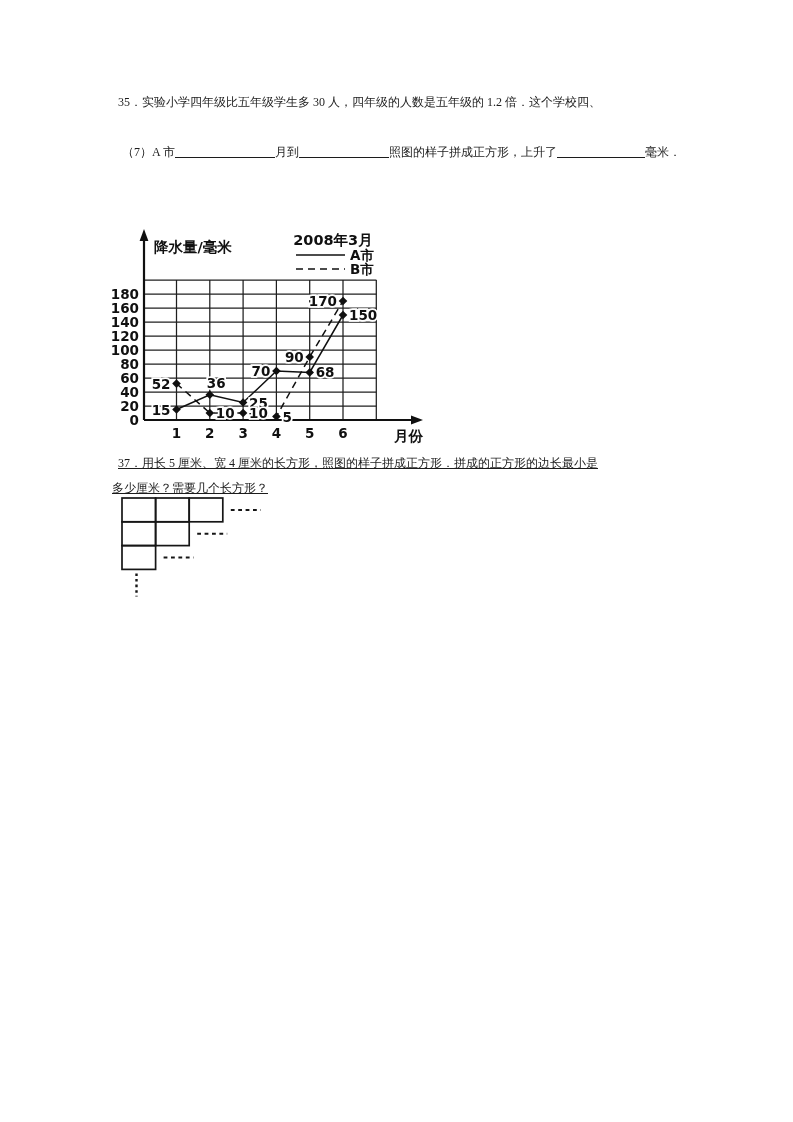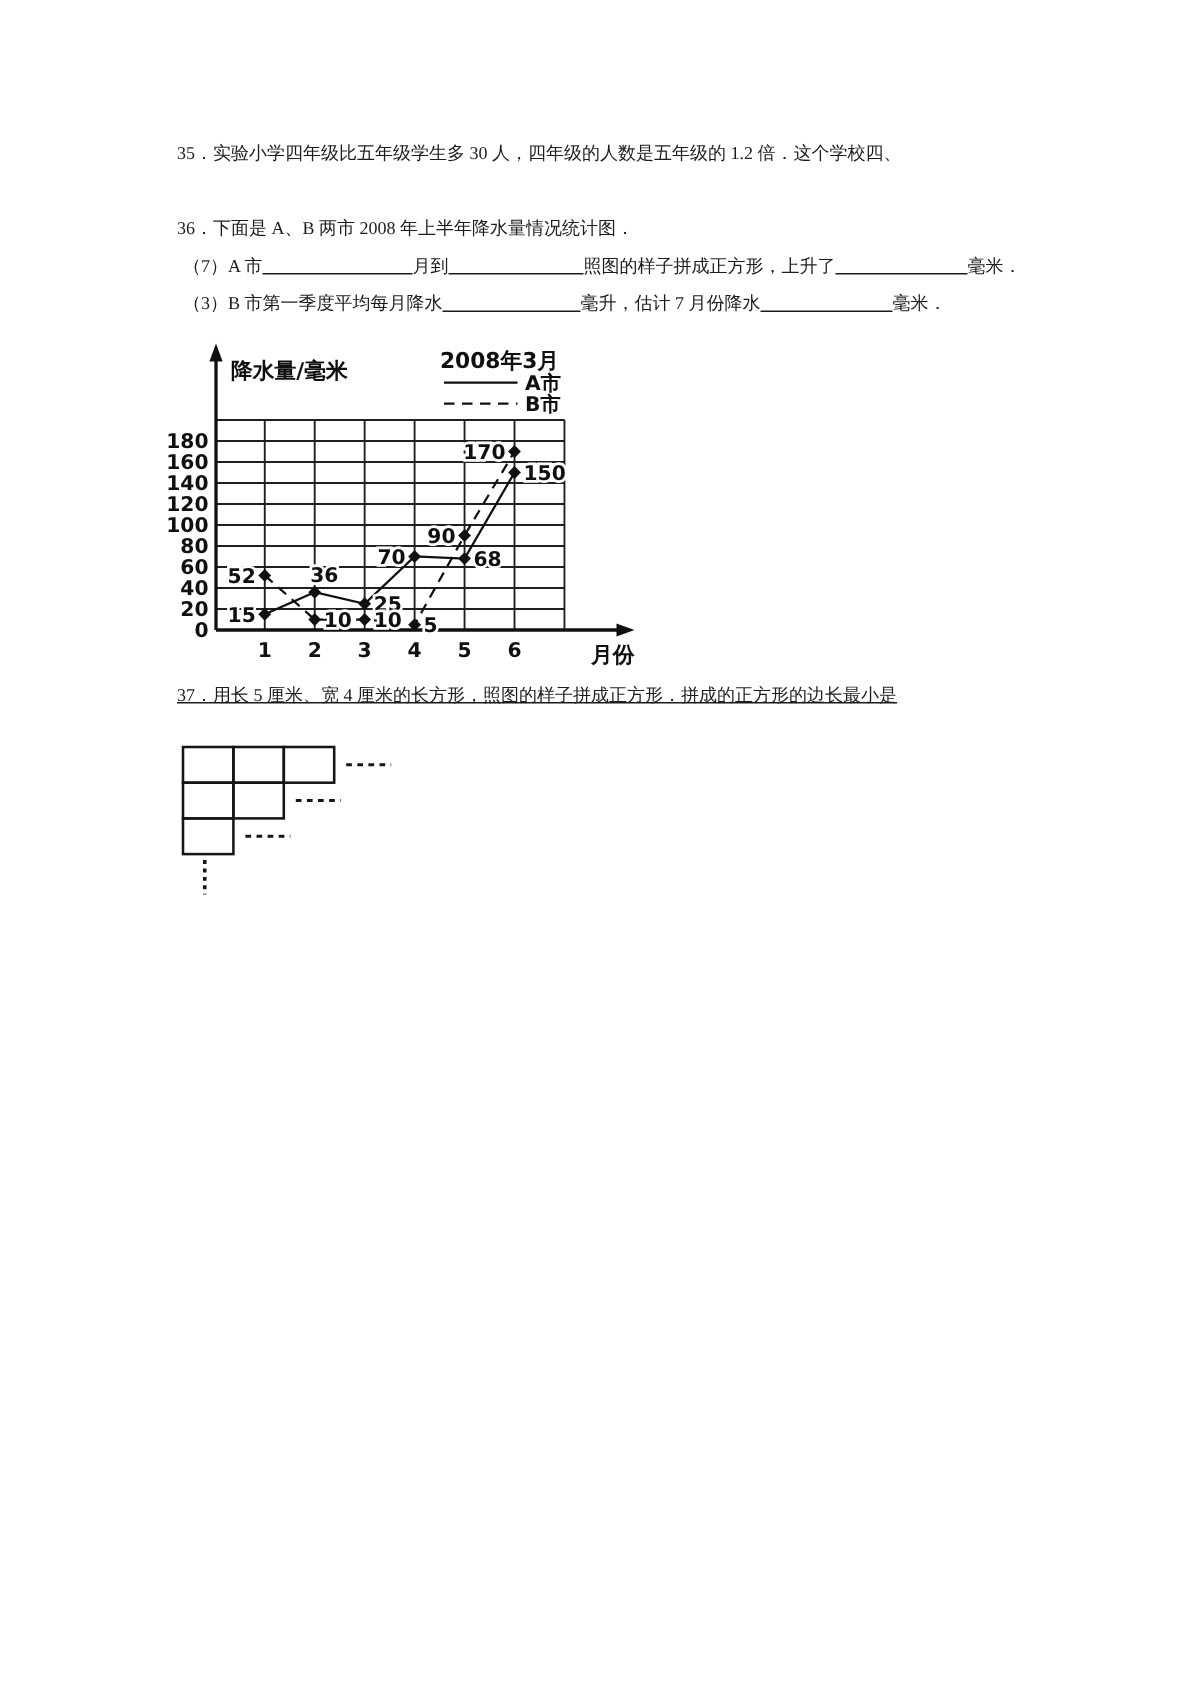--- a/index.html
+++ b/index.html
@@ -32,24 +32,22 @@
   .dgdot{stroke:#161616;stroke-width:2.4;fill:none;stroke-dasharray:2.6,3;}
 </style>
 </head>
 <body>
 
 <div id="q35" class="tb" style="left:112px;top:90px;">
     <div class="line indent">35．实验小学四年级比五年级学生多 30 人，四年级的人数是五年级的 1.2 倍．这个学校四、</div>
   </div>
 
 <div id="q36" class="tb" style="left:112px;top:140px;">
-  <div class="line indent">36．下面是 A、B 两市 2008 年上半年降水量情况统计图．</div>
   <div id="q36-subs">
       <div class="line sub"><span>（7）A 市</span><span class="blank" style="width: 100px;"></span><span>月到</span><span class="blank" style="width: 90px;"></span><span>照图的样子拼成正方形，上升了</span><span class="blank" style="width: 88px;"></span><span>毫米．</span></div>
-      <div class="line sub"><span>（3）B 市第一季度平均每月降水</span><span class="blank" style="width: 92px;"></span><span>毫升，估计 7 月份降水</span><span class="blank" style="width: 88px;"></span><span>毫米．</span></div>
     </div>
 </div>
 
 <svg id="chart" viewBox="100 226 350 222">
     <line x1="144" y1="406" x2="376.4" y2="406" class="grid"></line>
     <line x1="144" y1="392" x2="376.4" y2="392" class="grid"></line>
     <line x1="144" y1="378" x2="376.4" y2="378" class="grid"></line>
     <line x1="144" y1="364" x2="376.4" y2="364" class="grid"></line>
     <line x1="144" y1="350" x2="376.4" y2="350" class="grid"></line>
     <line x1="144" y1="336" x2="376.4" y2="336" class="grid"></line>
@@ -114,20 +112,21 @@
     <polygon points="276.4,412.2 280.7,416.5 276.4,420.8 272.09999999999997,416.5" class="fill"></polygon>
     <text x="282.4" y="421.5" text-anchor="start" class="dlab">5</text>
     <polygon points="309.7,352.7 314,357 309.7,361.3 305.4,357" class="fill"></polygon>
     <text x="303.7" y="362" text-anchor="end" class="dlab">90</text>
     <polygon points="343,296.7 347.3,301 343,305.3 338.7,301" class="fill"></polygon>
     <text x="337" y="306" text-anchor="end" class="dlab">170</text>
   </svg>
 
 <div id="q37" class="tb" style="left:112px;top:451px;text-decoration:underline;">
     <div class="line indent">37．用长 5 厘米、宽 4 厘米的长方形，照图的样子拼成正方形．拼成的正方形的边长最小是</div>
+    <div class="line">多少厘米？需要几个长方形？</div>
   </div>
 
 <svg id="diagram" viewBox="115 490 270 115">
     <rect x="122" y="498" width="33.6" height="23.8" class="dg"></rect>
     <rect x="155.6" y="498" width="33.6" height="23.8" class="dg"></rect>
     <rect x="189.2" y="498" width="33.6" height="23.8" class="dg"></rect>
     <line x1="230.8" y1="509.9" x2="260.8" y2="509.9" class="dgdash"></line>
     <rect x="122" y="521.8" width="33.6" height="23.8" class="dg"></rect>
     <rect x="155.6" y="521.8" width="33.6" height="23.8" class="dg"></rect>
     <line x1="197.2" y1="533.6999999999999" x2="227.2" y2="533.6999999999999" class="dgdash"></line>

